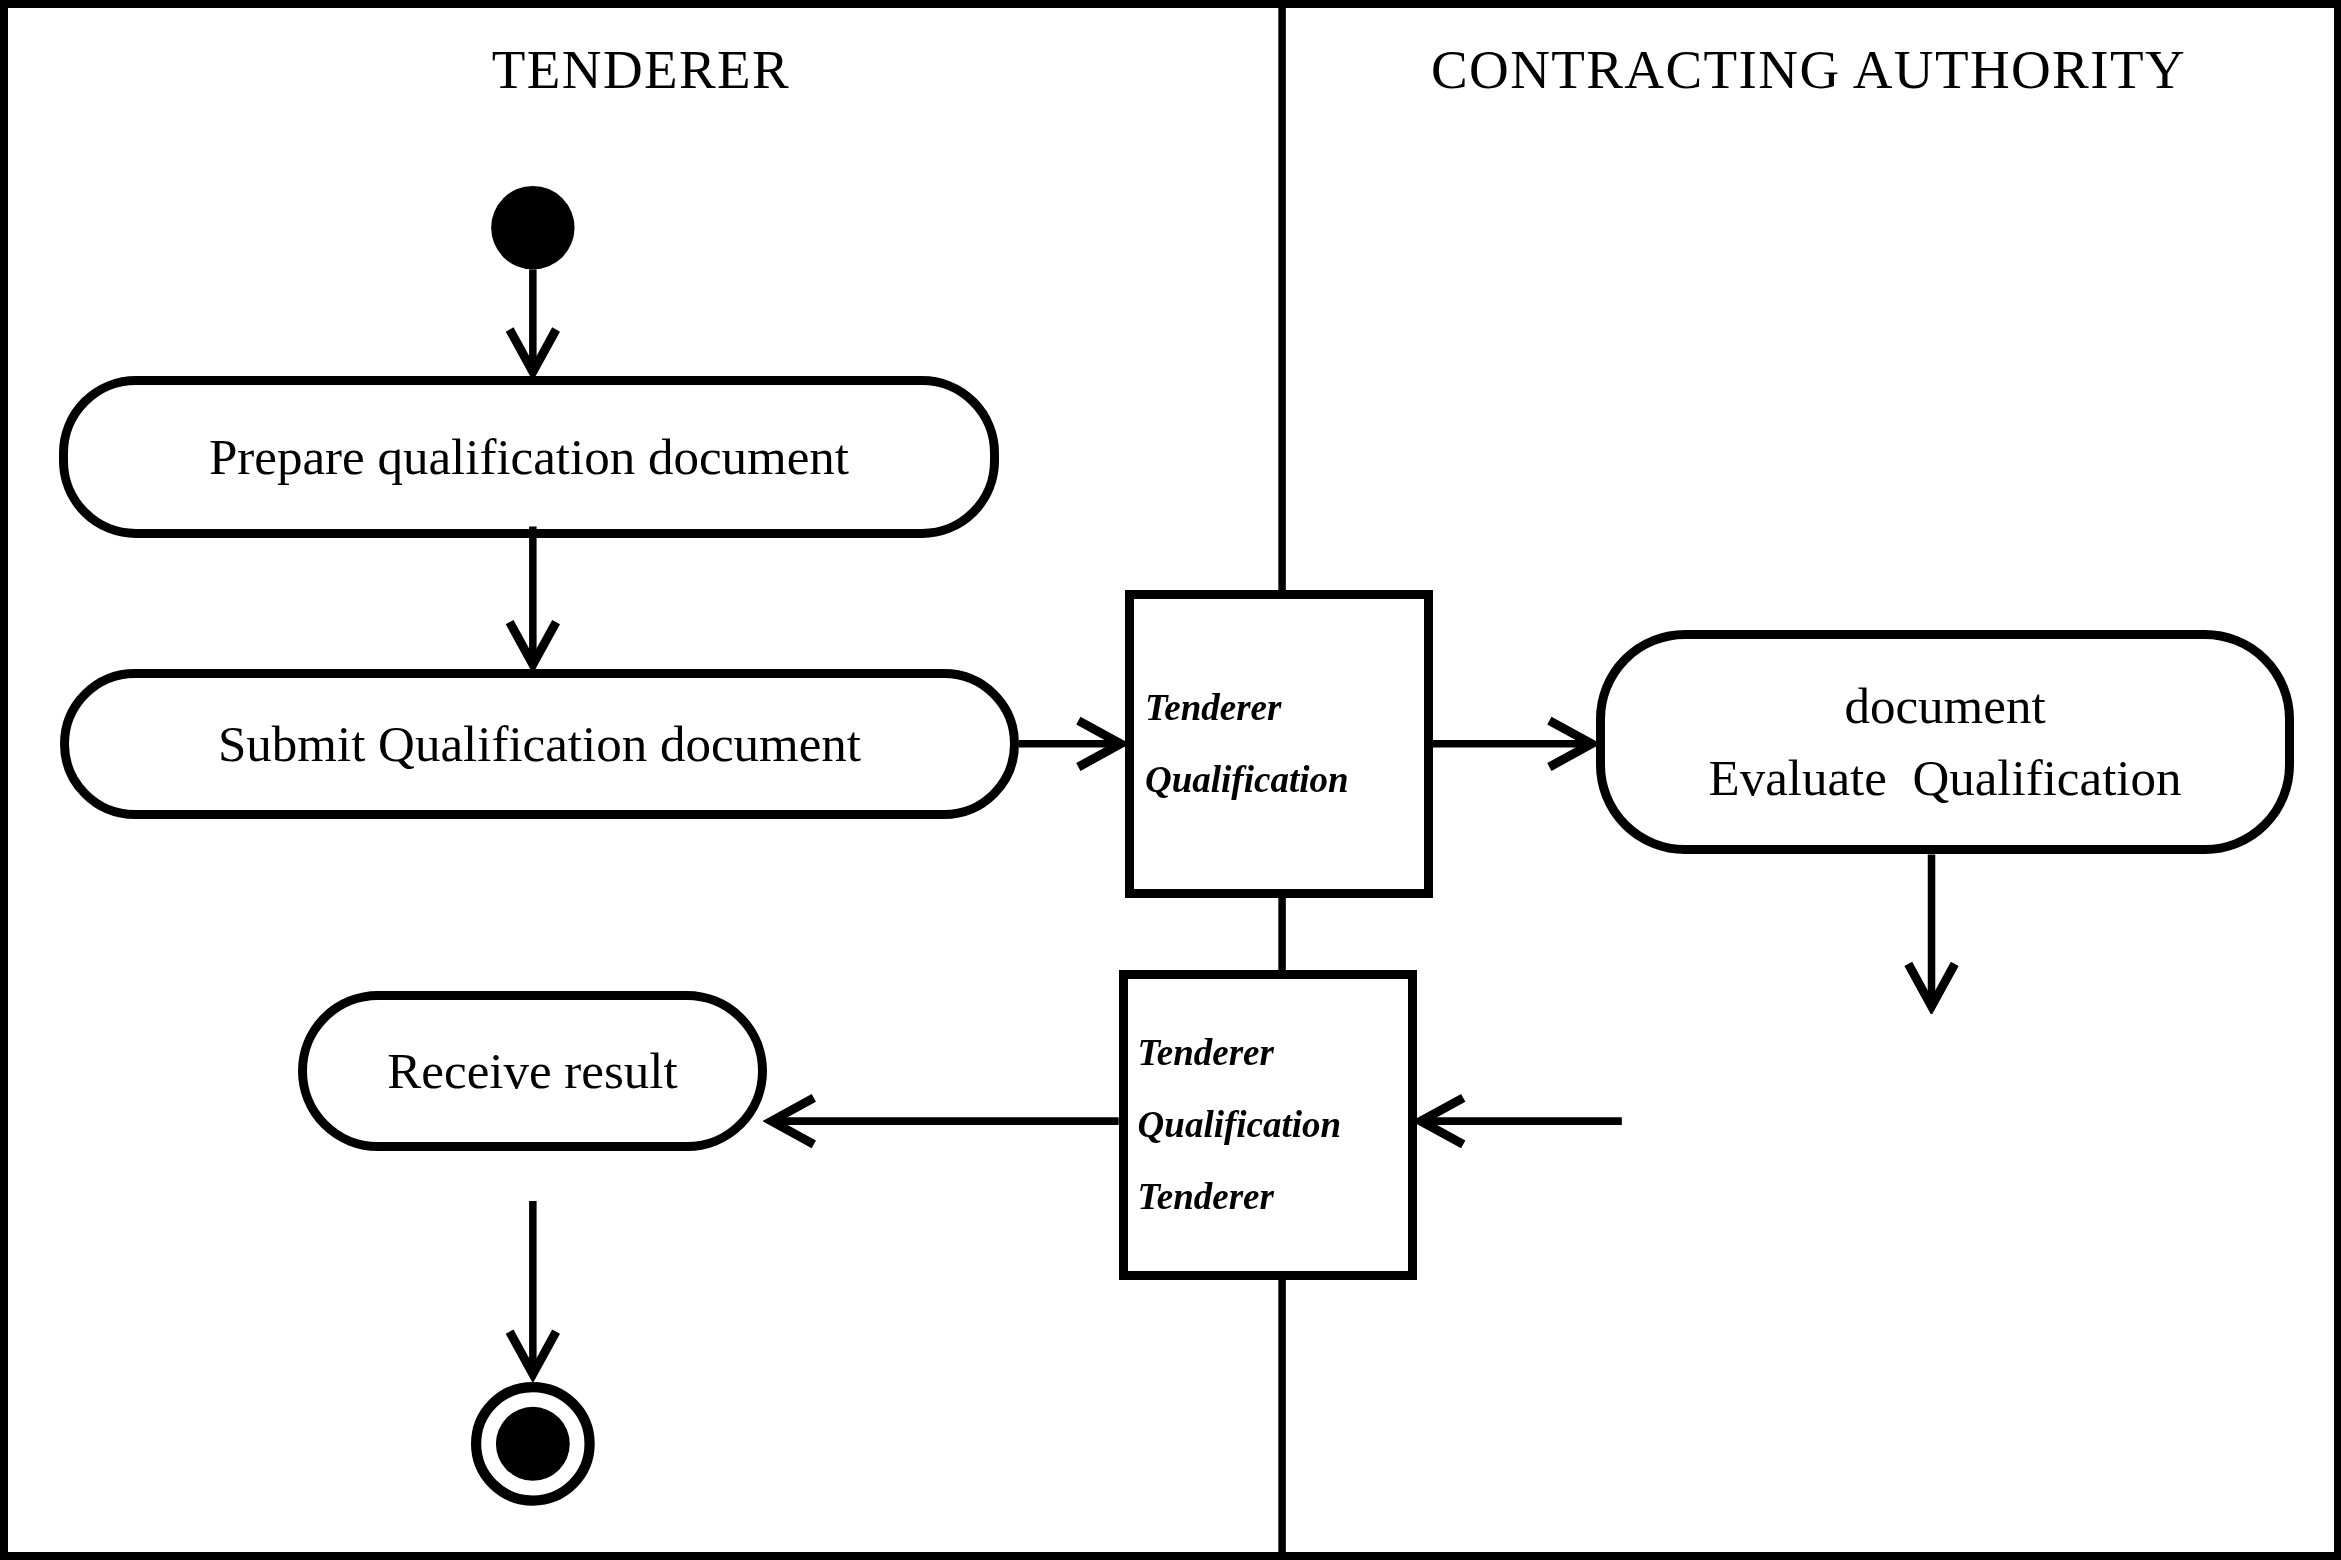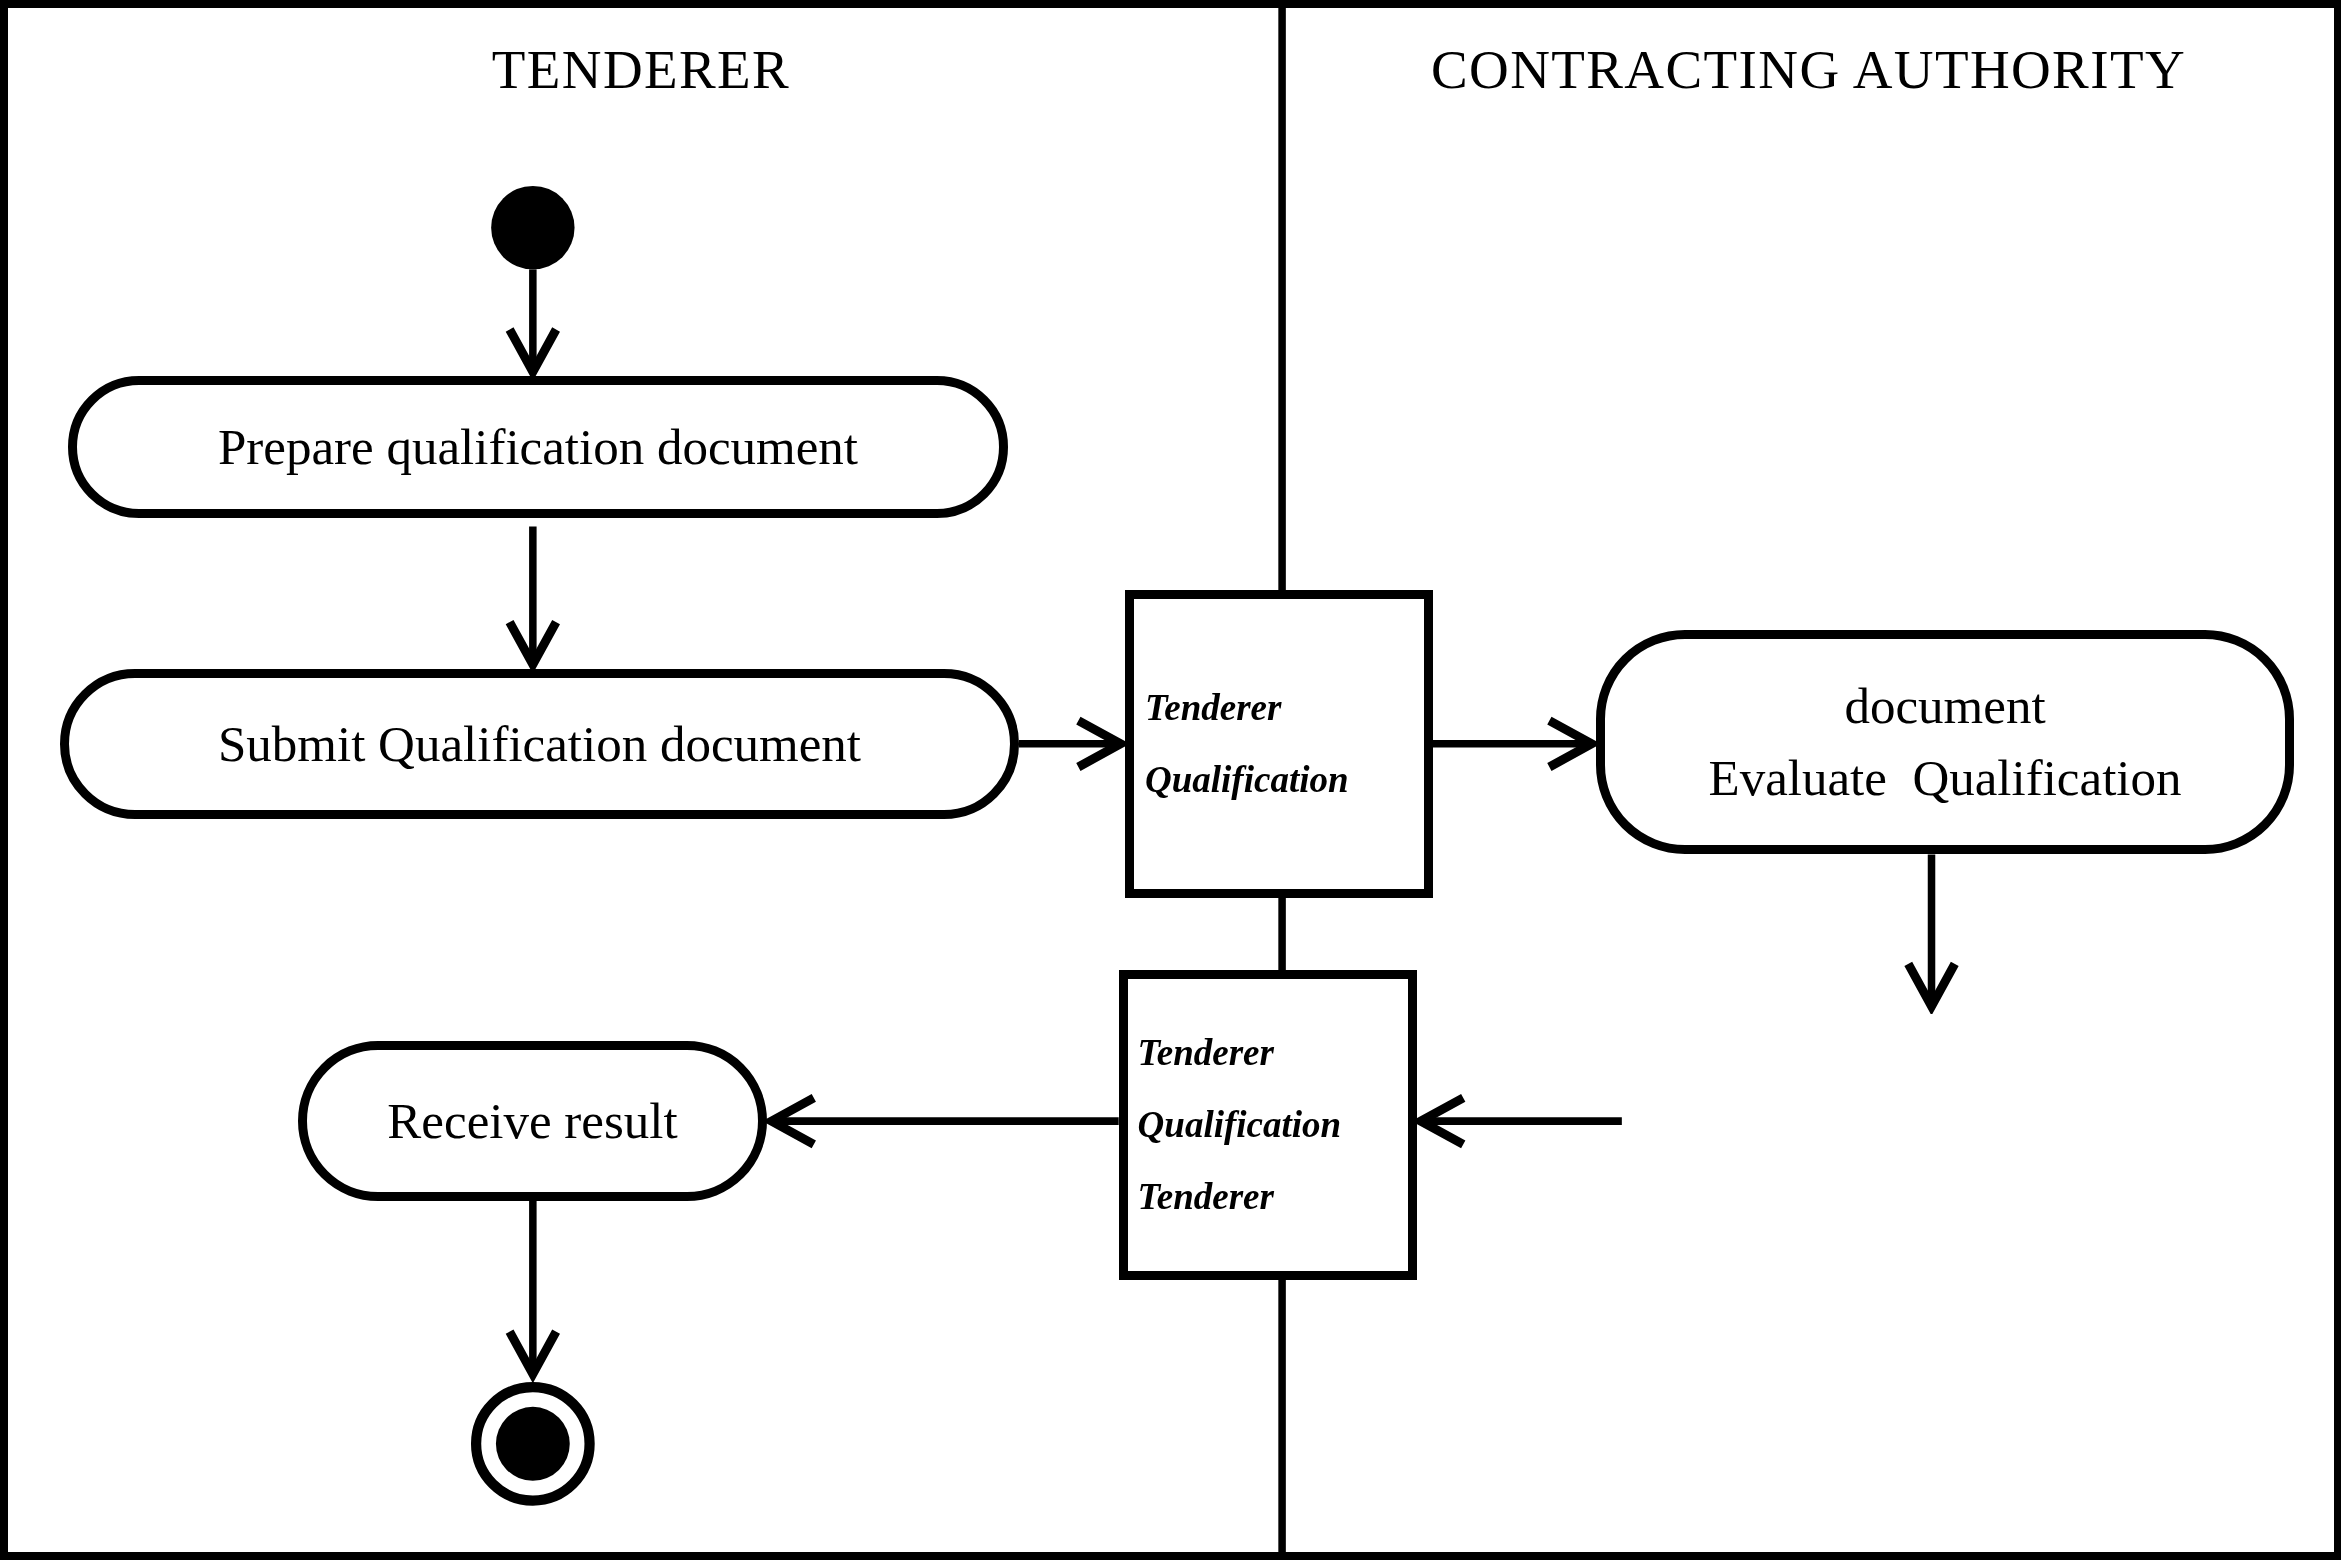--- a/index.html
+++ b/index.html
@@ -32,21 +32,21 @@
 
 <div class="canvas">
 
   <svg class="layer layer-back" viewBox="0 0 3425 2282">
     <line x1="1875" y1="6" x2="1875" y2="2276" stroke="#000" stroke-width="11"></line>
   </svg>
 
   <div class="lane-title" style="left:0; width:1282px;">TENDERER</div>
   <div class="lane-title" style="left:1282px; width:1053px;">CONTRACTING AUTHORITY</div>
 
-  <div class="node action" style="left:68px; top:376px; width:940px; height:142px; border-radius:77px;">
+  <div class="node action" style="left:59px; top:376px; width:940px; height:162px; border-radius:77px;">
     <span class="tline">Prepare qualification document</span>
   </div>
 
   <div class="node action" style="left:60px; top:669px; width:959px; height:150px; border-radius:77px;text-align:right;">
     <span class="tline">Submit Qualification document</span>
   </div>
 
   <div class="node objnode" style="left:1125px; top:590px; width:308px; height:308px; padding-left:11px;">
     <span class="tline">Tenderer</span>
     <span class="tline">Qualification</span>
@@ -57,21 +57,21 @@
     <span class="tline">Evaluate  Qualification</span>
   </div>
 
 
   <div class="node objnode" style="left:1119px; top:970px; width:298px; height:310px; padding-left:9.6px;">
     <span class="tline">Tenderer</span>
     <span class="tline">Qualification</span>
     <span class="tline">Tenderer</span>
   </div>
 
-  <div class="node action" style="left:298px; top:1041px; width:469px; height:160px; border-radius:80px;">
+  <div class="node action" style="left:298px; top:991px; width:469px; height:160px; border-radius:80px;">
     <span class="tline">Receive result</span>
   </div>
 
   <svg class="layer layer-front" viewBox="0 0 3425 2282">
     <defs>
       <marker id="chev" markerUnits="userSpaceOnUse" markerWidth="96" markerHeight="96" viewBox="-84 -48 96 96" refX="0" refY="0" orient="auto">
         <path d="M -62,-34 L 0,0 L -62,34" fill="none" stroke="#000" stroke-width="13"></path>
       </marker>
     </defs>
 

